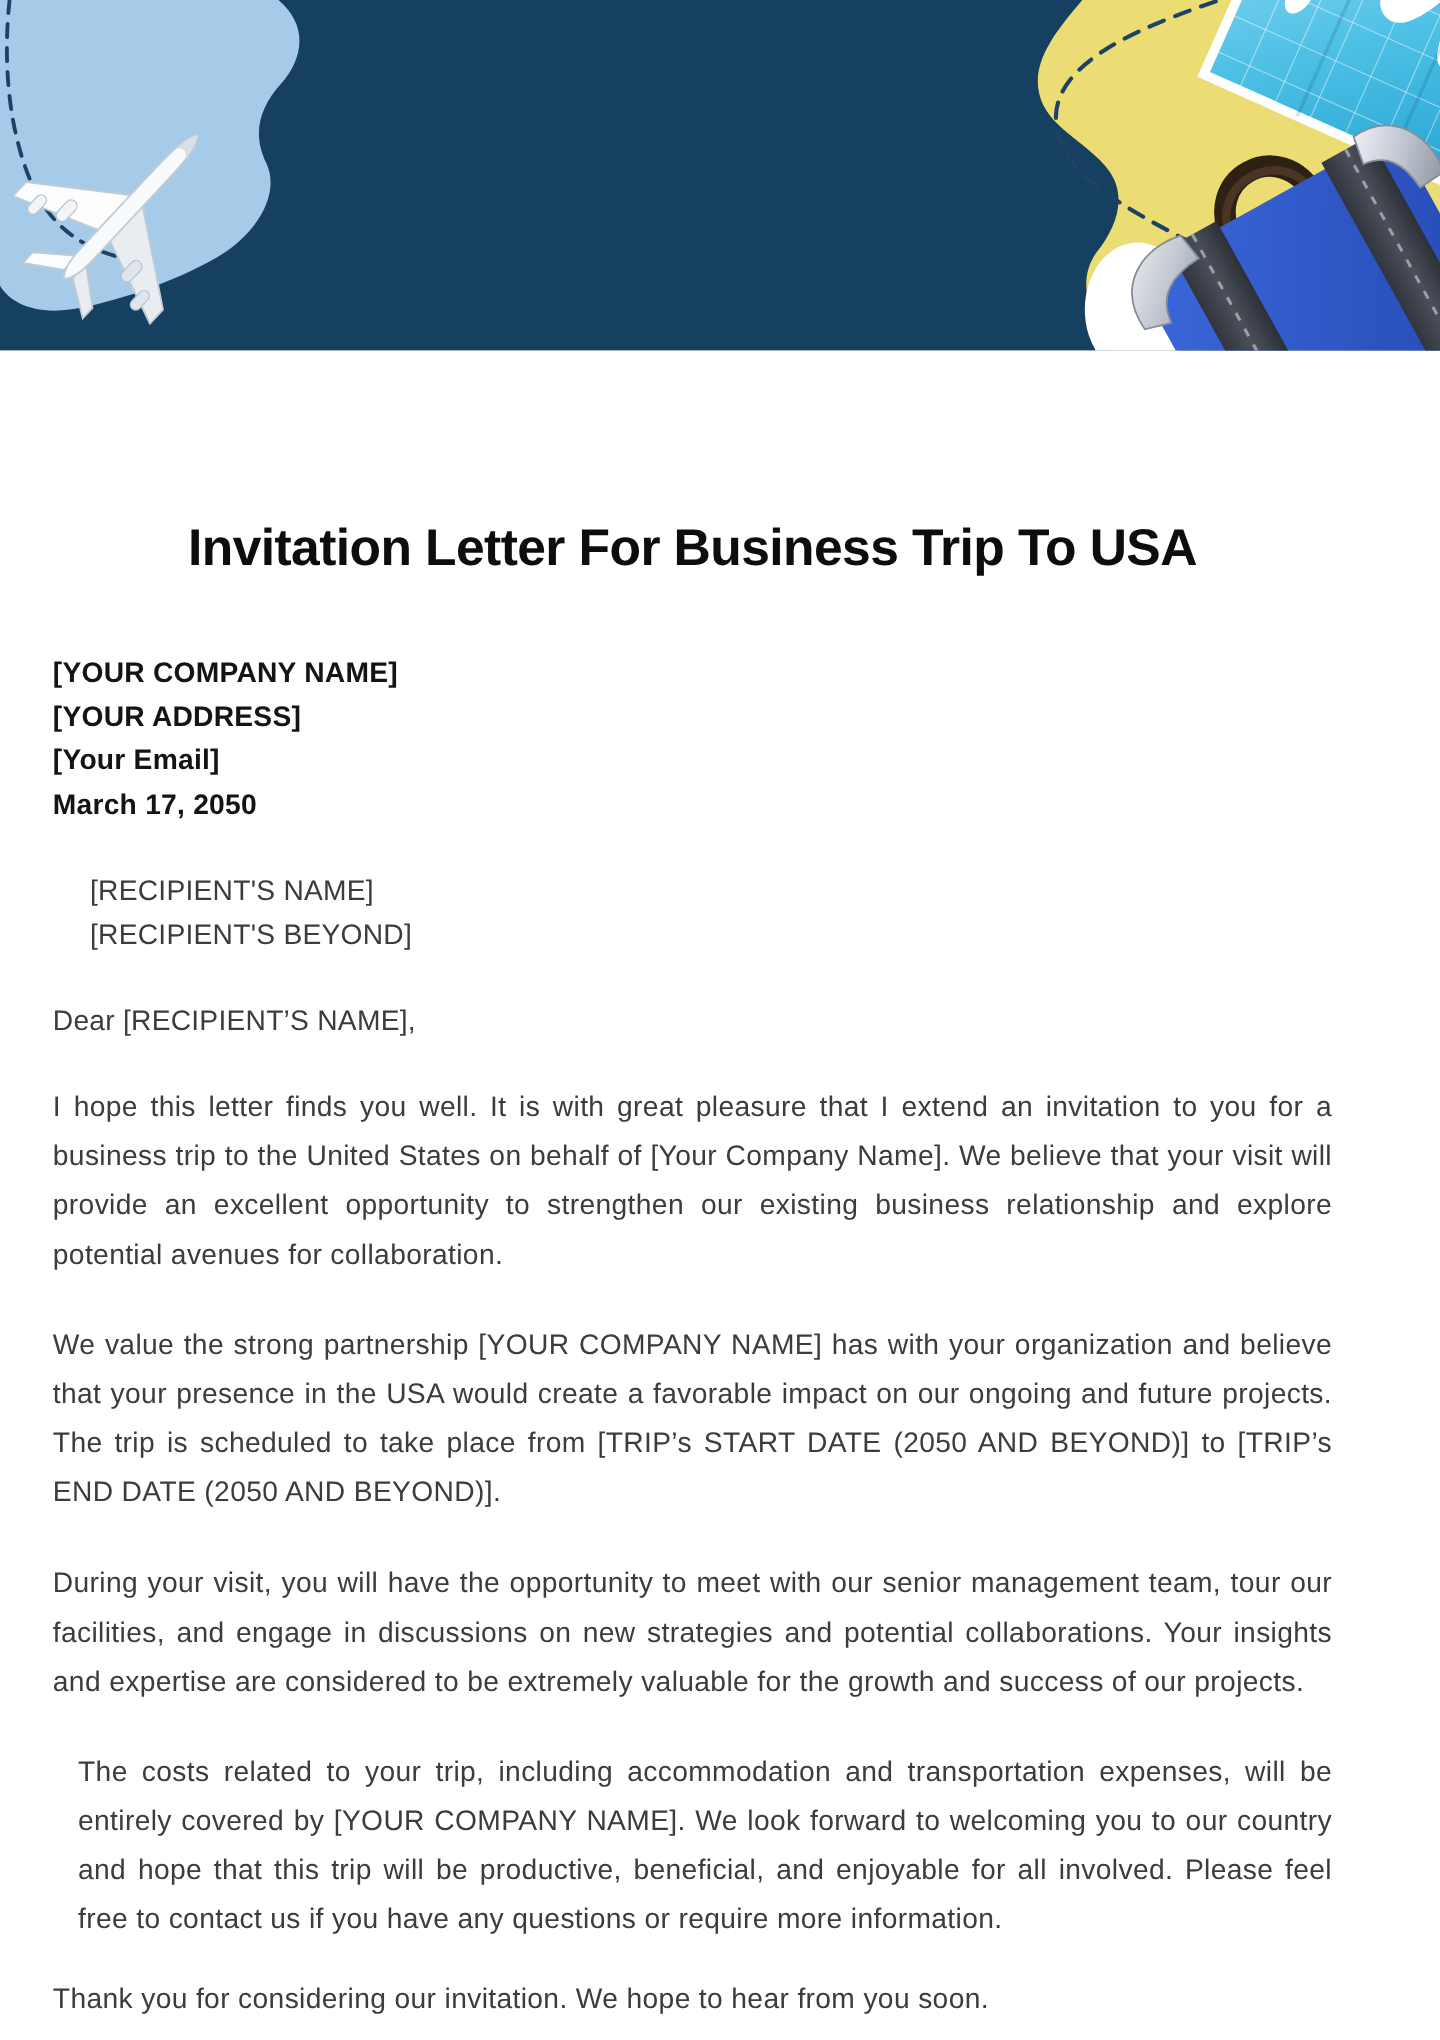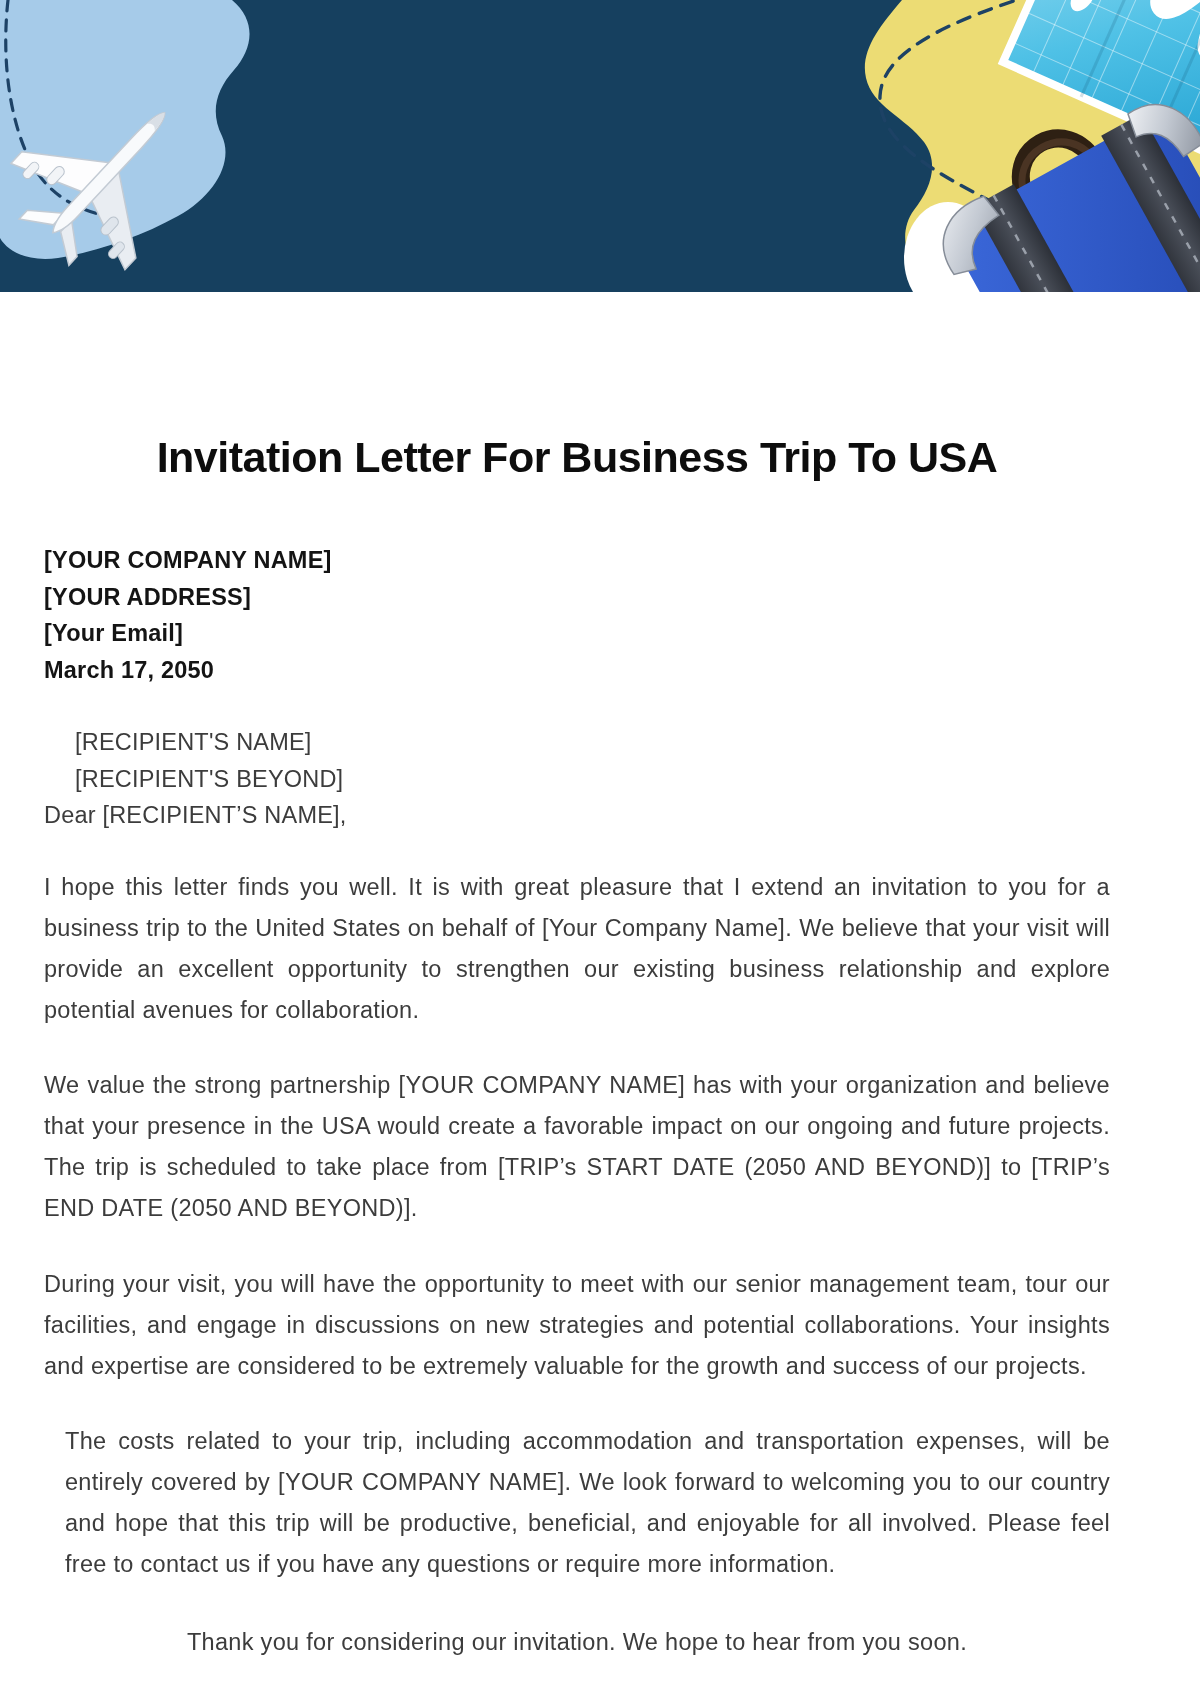--- a/index.html
+++ b/index.html
@@ -54,33 +54,33 @@
     letter-spacing:0.2px;
   }
   .date-line{}
   .recipient{margin-top:36px;margin-left:31px;}
   .plain-line{
     font-size:23.5px;
     line-height:36.5px;
     letter-spacing:0.2px;
     color:#3c3c3c;
   }
-  .salutation{}
+  .salutation{margin-top:35px;}
   .para{
     margin:33px 0 0 0;
     font-size:23.5px;
     line-height:41px;
     letter-spacing:0.3px;
     color:#3c3c3c;
     text-align:justify;
   }
   .para.p2{margin-top:34px;}
   .para.p3{margin-top:35px;}
   .para.p4{margin-top:34px;margin-left:21px;}
-  .closing{margin-top:37px;text-align:center;}
+  .closing{margin-top:25px;text-align:left;}
 </style>
 </head>
 <body>
 
 <div class="page">
 
   <div class="banner">
     <svg width="1200" height="292" viewBox="0 0 1200 292">
       <defs>
         <linearGradient id="suitg" x1="0" y1="0" x2="1" y2="1">

